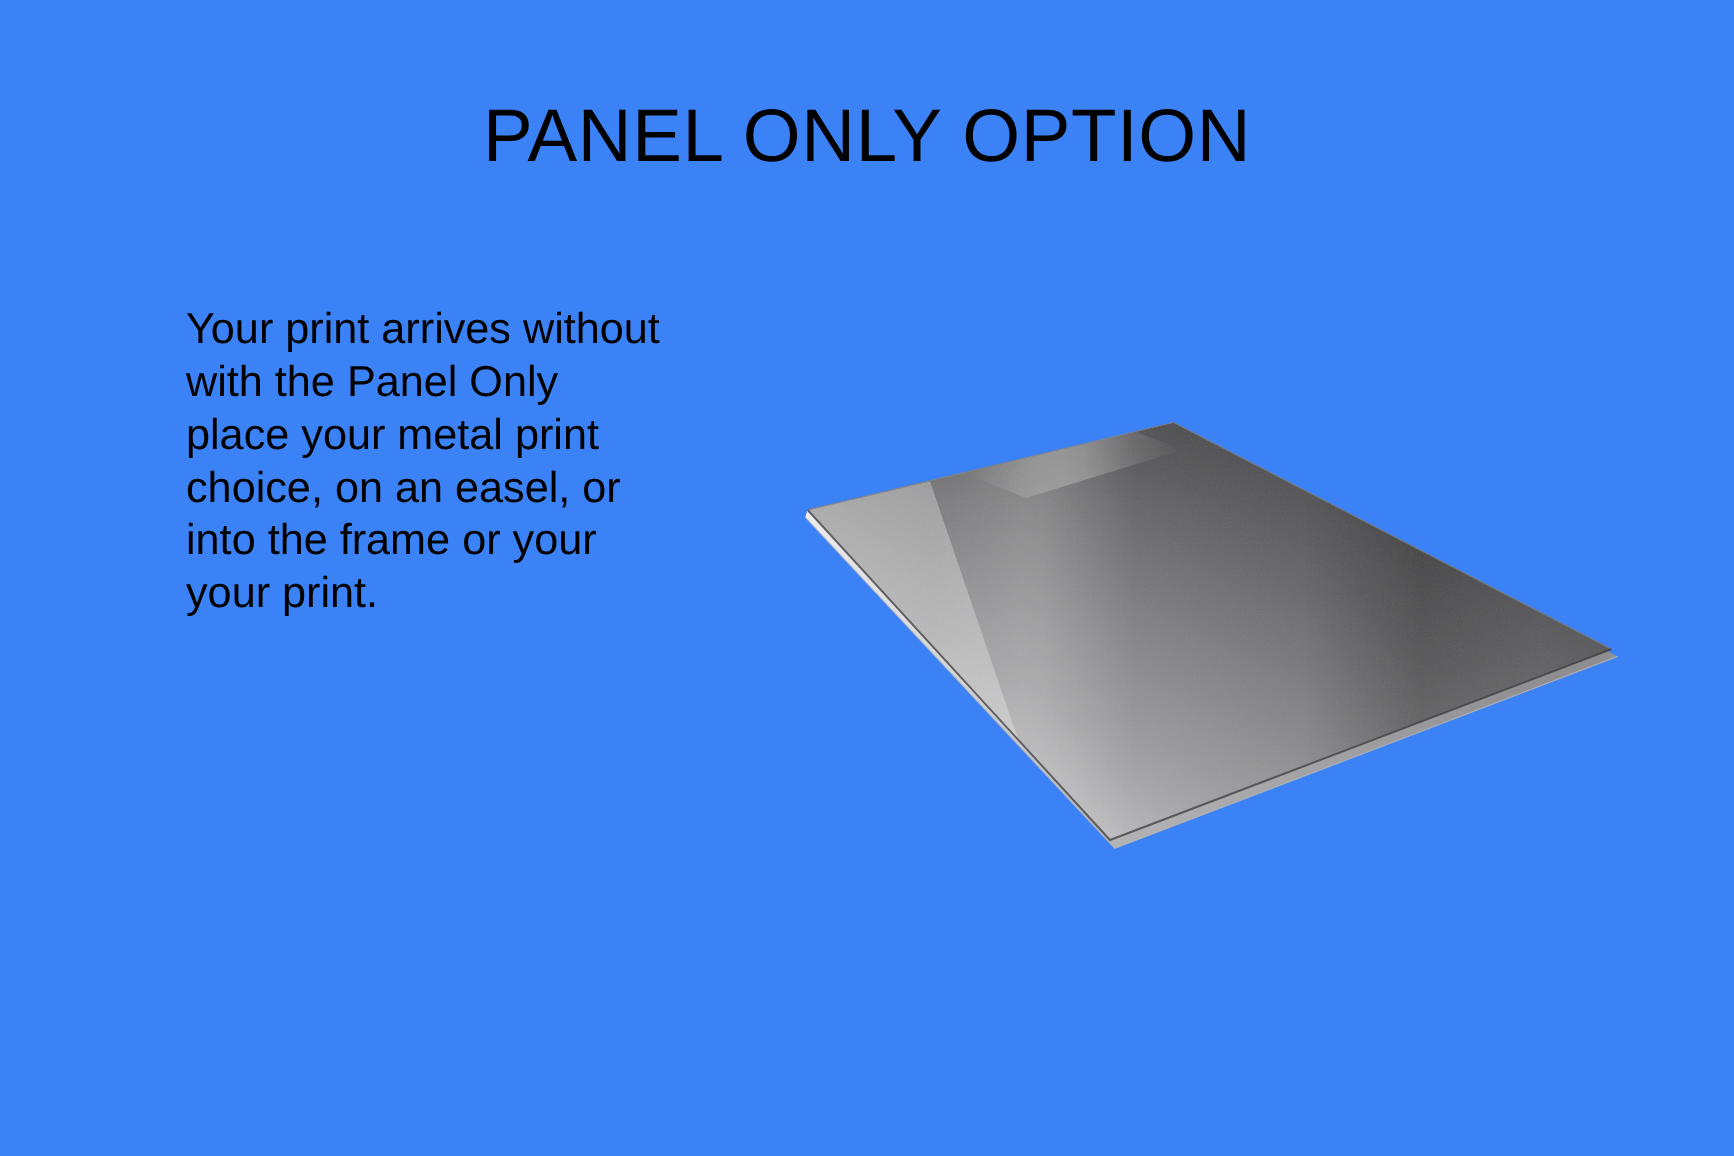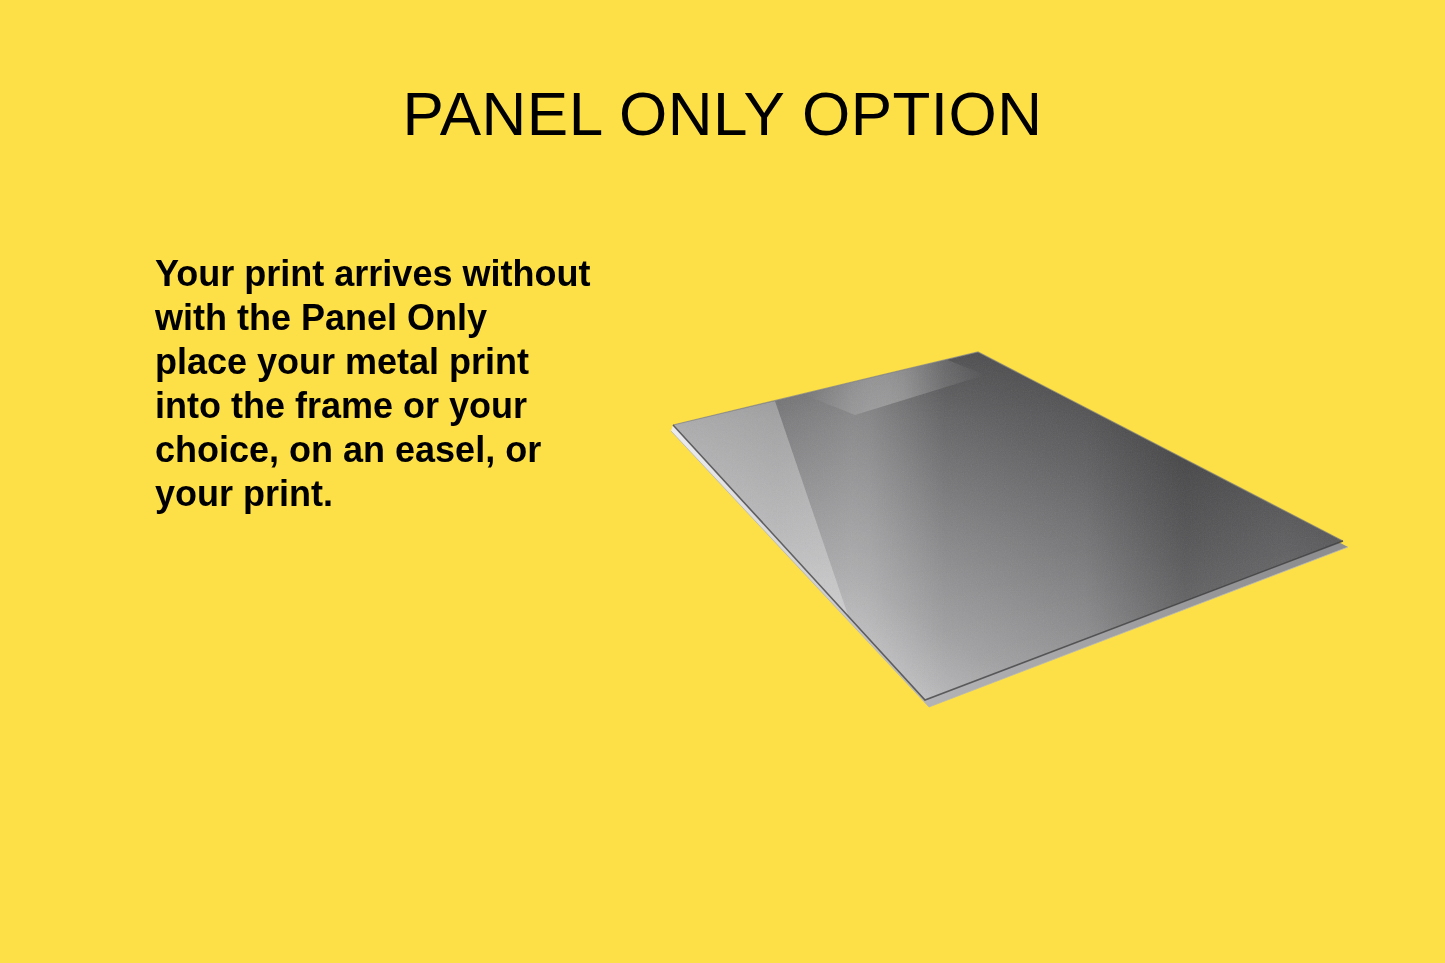--- a/index.html
+++ b/index.html
@@ -11,21 +11,21 @@
     width: 1445px;
     height: 963px;
     background: #ffffff;
     font-family: "Liberation Sans", sans-serif;
     overflow: hidden;
   }
   #slide {
     position: relative;
     width: 1445px;
     height: 963px;
-    background: #fde047;
+    background: #3b82f6;
   }
 
   
   #slide-title {
     position: absolute;
     left: 0;
     top: 78px;
     width: 1445px;
     text-align: center;
     font-size: 62px;
@@ -37,21 +37,21 @@
   }
 
   
   #body-text {
     position: absolute;
     left: 155px;
     top: 252px;
     width: 420px;
     font-size: 36px;
     line-height: 44px;
-    font-weight: 700;
+    font-weight: 400;
     color: #000000;
     text-align: left;
   }
   #body-text .line {
     display: block;
     white-space: nowrap;
   }
 
   
   #panel-photo {
@@ -71,22 +71,22 @@
 <body>
 
 <div id="slide">
 
   <div id="slide-title">PANEL ONLY OPTION</div>
 
   <div id="body-text">
     <span class="line">Your print arrives without</span>
     <span class="line">with the Panel Only</span>
     <span class="line">place your metal print</span>
+    <span class="line">choice, on an easel, or</span>
     <span class="line">into the frame or your</span>
-    <span class="line">choice, on an easel, or</span>
     <span class="line">your print.</span>
   </div>
 
   <div id="panel-photo">
     <svg viewBox="0 0 710 385" xmlns="http://www.w3.org/2000/svg">
       <defs>
 
         <linearGradient id="faceGrad" x1="0.06" y1="0.95" x2="0.97" y2="0.18">
           <stop offset="0.00" stop-color="#e2e2e4"></stop>
           <stop offset="0.10" stop-color="#cfcfd1"></stop>

